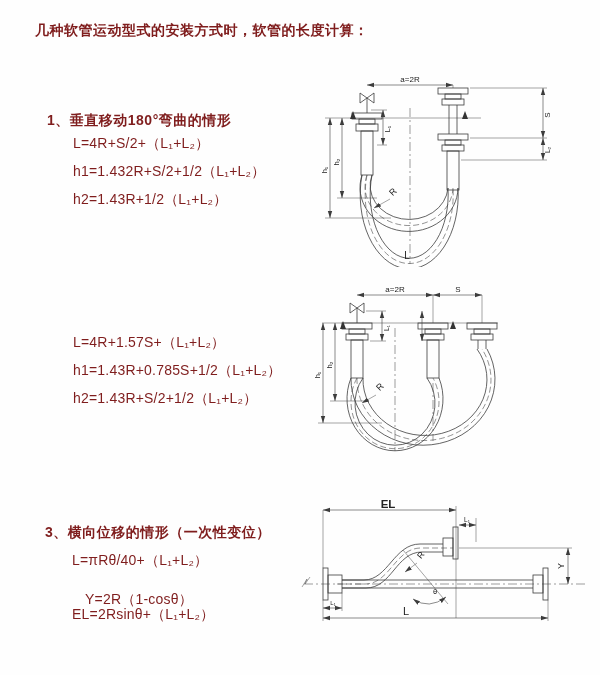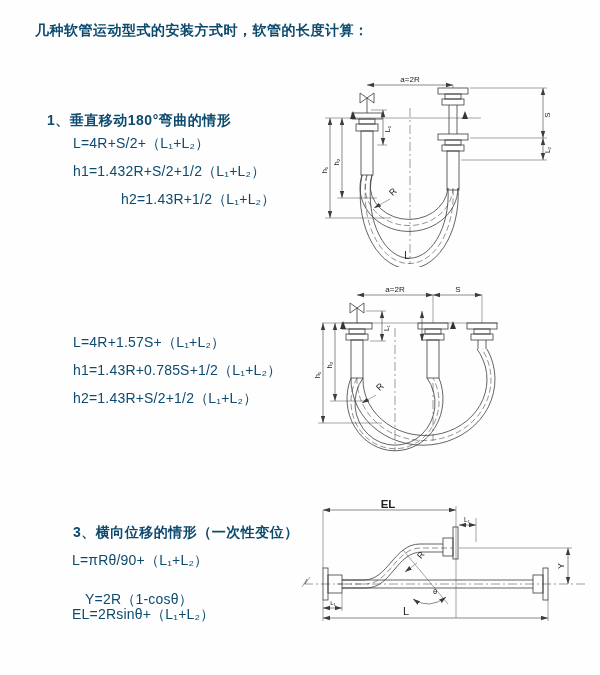--- a/index.html
+++ b/index.html
@@ -1,17 +1,17 @@
 <!DOCTYPE html>
 <html><head>
 <meta charset="utf-8">
 <style>
   html,body{margin:0;padding:0;background:#e8e8e8;}
   .page{position:relative;width:600px;height:675px;background:#fefefe;overflow:hidden;
-        font-family:"Liberation Sans","DejaVu Sans",sans-serif;color:#0c4a6e;}
+        font-family:"Liberation Sans","DejaVu Sans",sans-serif;color:#7f1d1d;}
   .title{position:absolute;left:35px;top:22px;font-size:14px;font-weight:bold;letter-spacing:.5px;}
   .heading{position:absolute;font-size:14px;font-weight:bold;letter-spacing:.5px;}
   .formula{position:absolute;font-size:14px;font-weight:500;letter-spacing:.2px;}
   .dwg{position:absolute;}
   
   .ln{stroke:#3c3c3c;stroke-width:.8;fill:none;}
   .thin{stroke:#4a4a4a;stroke-width:.5;fill:none;}
   .cl{stroke:#5a5a5a;stroke-width:.6;fill:none;stroke-dasharray:9 3 2 3;}
   .hd{stroke:#4a4a4a;stroke-width:.6;fill:none;stroke-dasharray:6 3;}
   .dim{stroke:#3c3c3c;stroke-width:.6;fill:none;}
@@ -27,28 +27,28 @@
 </head>
 <body>
 
 <div class="page">
 
   <div class="title">几种软管运动型式的安装方式时，软管的长度计算：</div>
 
   <div class="heading" style="left:47px;top:112px;">1、垂直移动180°弯曲的情形</div>
   <div class="formula" style="left:73px;top:135px;text-align:center;">L=4R+S/2+（L₁+L₂）</div>
   <div class="formula" style="left:73px;top:163px;">h1=1.432R+S/2+1/2（L₁+L₂）</div>
-  <div class="formula" style="left:73px;top:191px;margin-left:48px;">h2=1.43R+1/2（L₁+L₂）</div>
+  <div class="formula" style="left:73px;top:191px;">h2=1.43R+1/2（L₁+L₂）</div>
 
   <div class="formula" style="left:73px;top:334px;">L=4R+1.57S+（L₁+L₂）</div>
   <div class="formula" style="left:73px;top:362px;">h1=1.43R+0.785S+1/2（L₁+L₂）</div>
   <div class="formula" style="left:73px;top:390px;">h2=1.43R+S/2+1/2（L₁+L₂）</div>
 
-  <div class="heading" style="left:45px;top:524px;margin-left:28px;">3、横向位移的情形（一次性变位）</div>
-  <div class="formula" style="left:72px;top:552px;">L=πRθ/90+（L₁+L₂）</div>
+  <div class="heading" style="left:45px;top:524px;">3、横向位移的情形（一次性变位）</div>
+  <div class="formula" style="left:72px;top:552px;">L=πRθ/40+（L₁+L₂）</div>
   <div class="formula" style="left:72px;top:591px;margin-left:13px;">Y=2R（1-cosθ）</div>
   <div class="formula" style="left:72px;top:606px;">EL=2Rsinθ+（L₁+L₂）</div>
 
   <svg class="dwg d1" style="left:315px;top:72px;" width="270" height="195" viewBox="0 0 270 195">
     <defs>
       <marker id="ah-a" markerWidth="8" markerHeight="8" refX="7" refY="3.5" orient="auto" markerUnits="userSpaceOnUse">
         <path d="M0,1.3 L7,3.5 L0,5.7 Z" fill="#3c3c3c"></path>
       </marker>
       <marker id="ahs-a" markerWidth="8" markerHeight="8" refX="7" refY="3.5" orient="auto-start-reverse" markerUnits="userSpaceOnUse">
         <path d="M0,1.3 L7,3.5 L0,5.7 Z" fill="#3c3c3c"></path>

